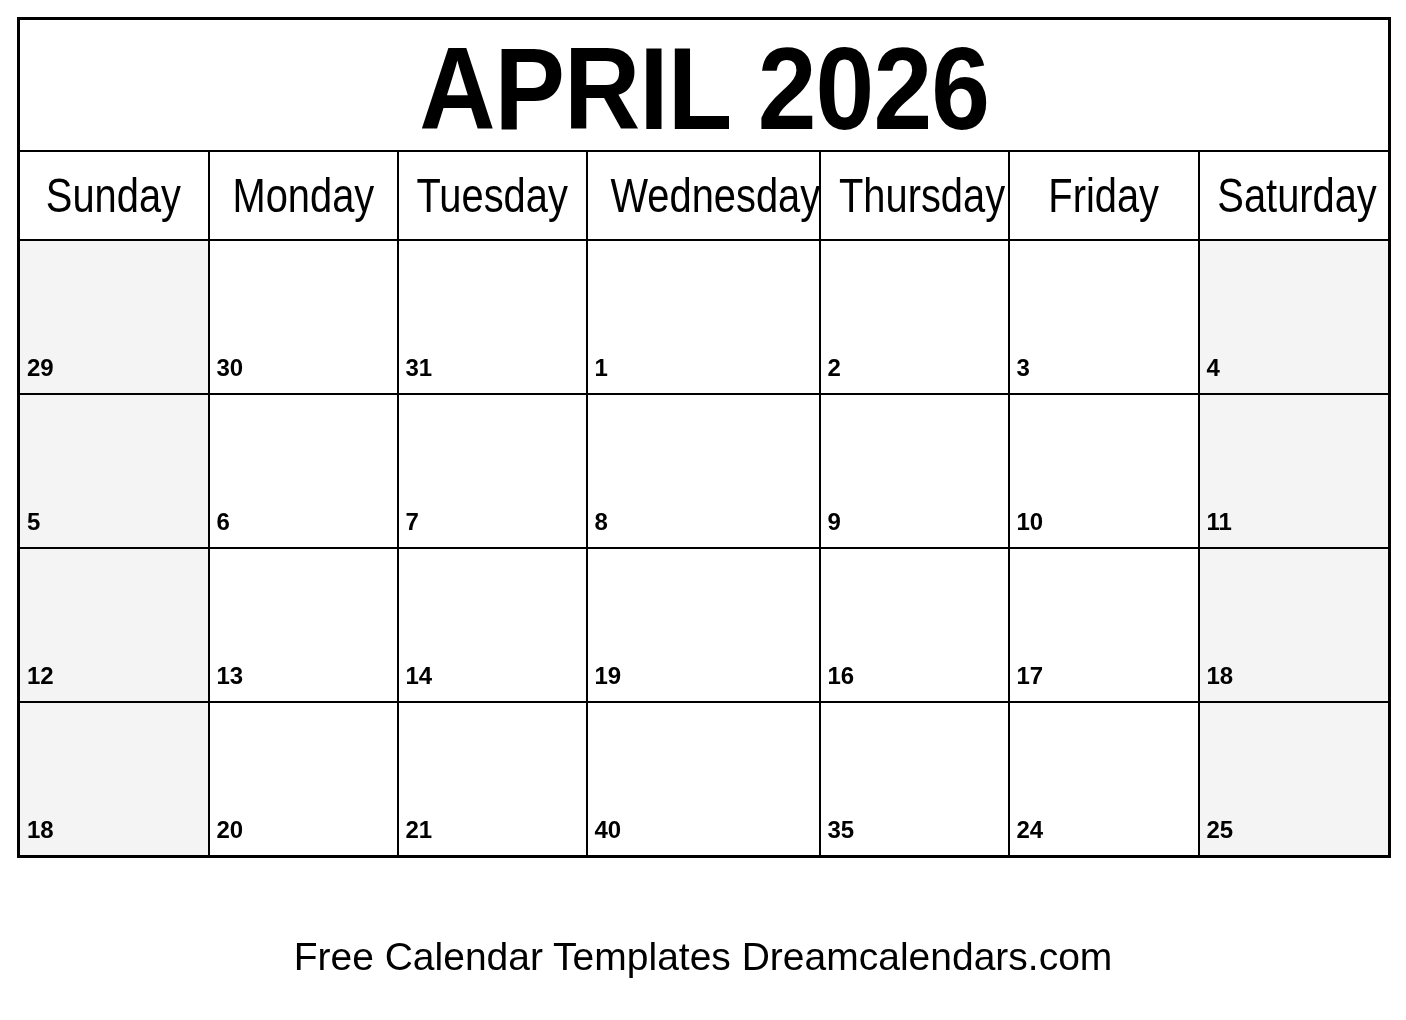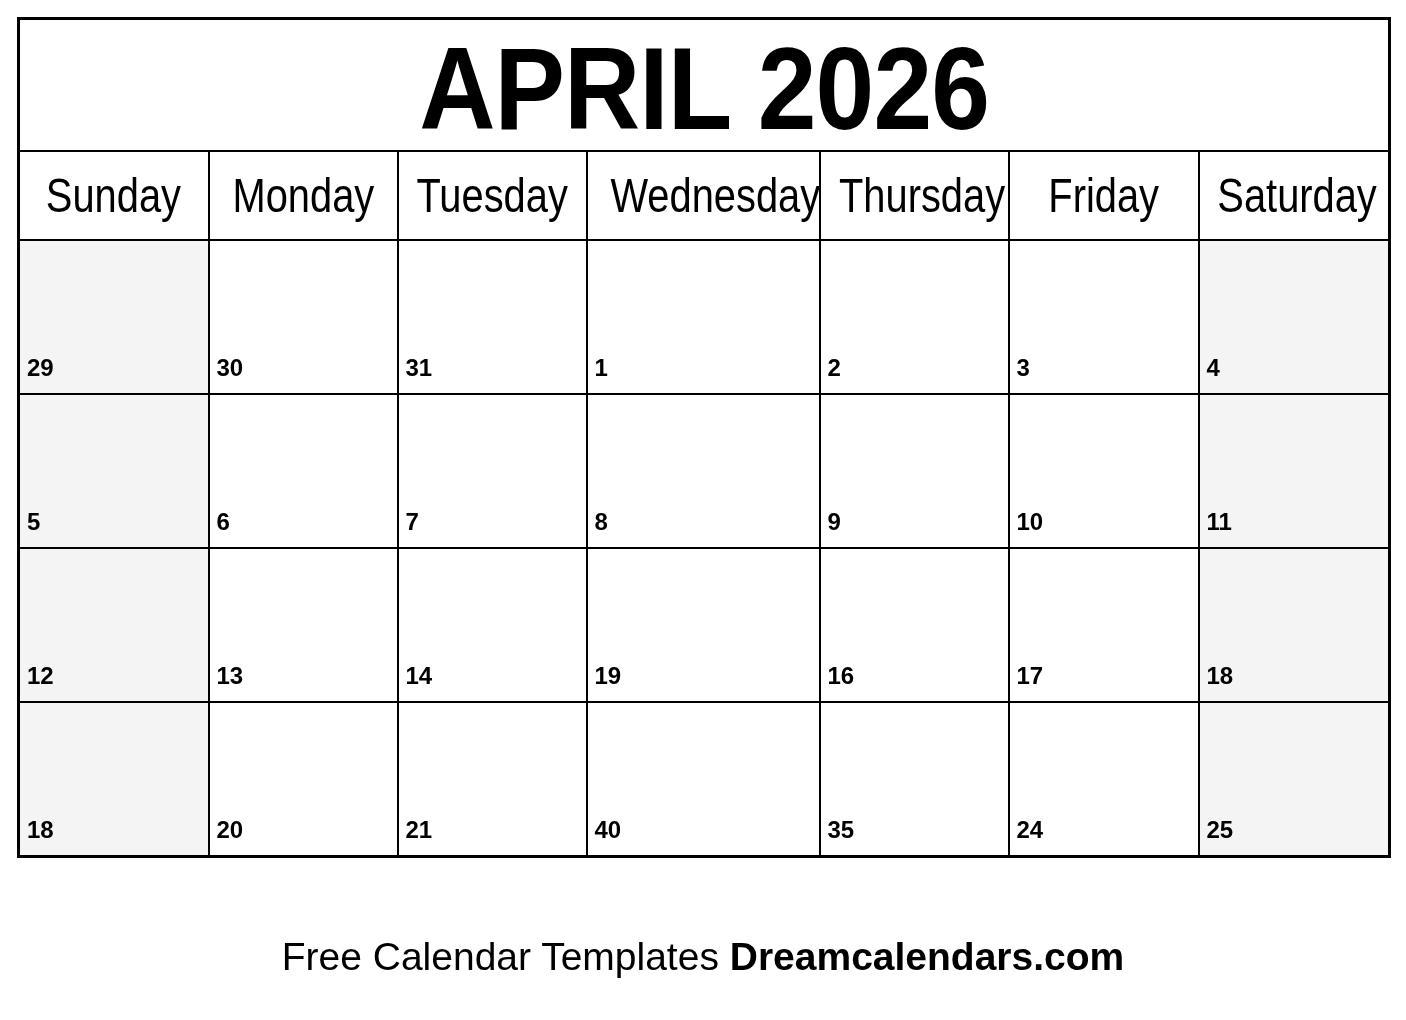--- a/index.html
+++ b/index.html
@@ -81,21 +81,21 @@
     left: 0;
     top: 934px;
     width: 1406px;
     text-align: center;
     font-size: 39px;
     font-weight: 400;
     line-height: 46px;
     white-space: nowrap;
   }
   .footer .brand {
-    font-weight: 700;
+    font-weight: 400;
   }
 </style>
 </head>
 <body>
 
 <div class="page">
 
   <table class="calendar">
     <colgroup>
       <col style="width:190px">

